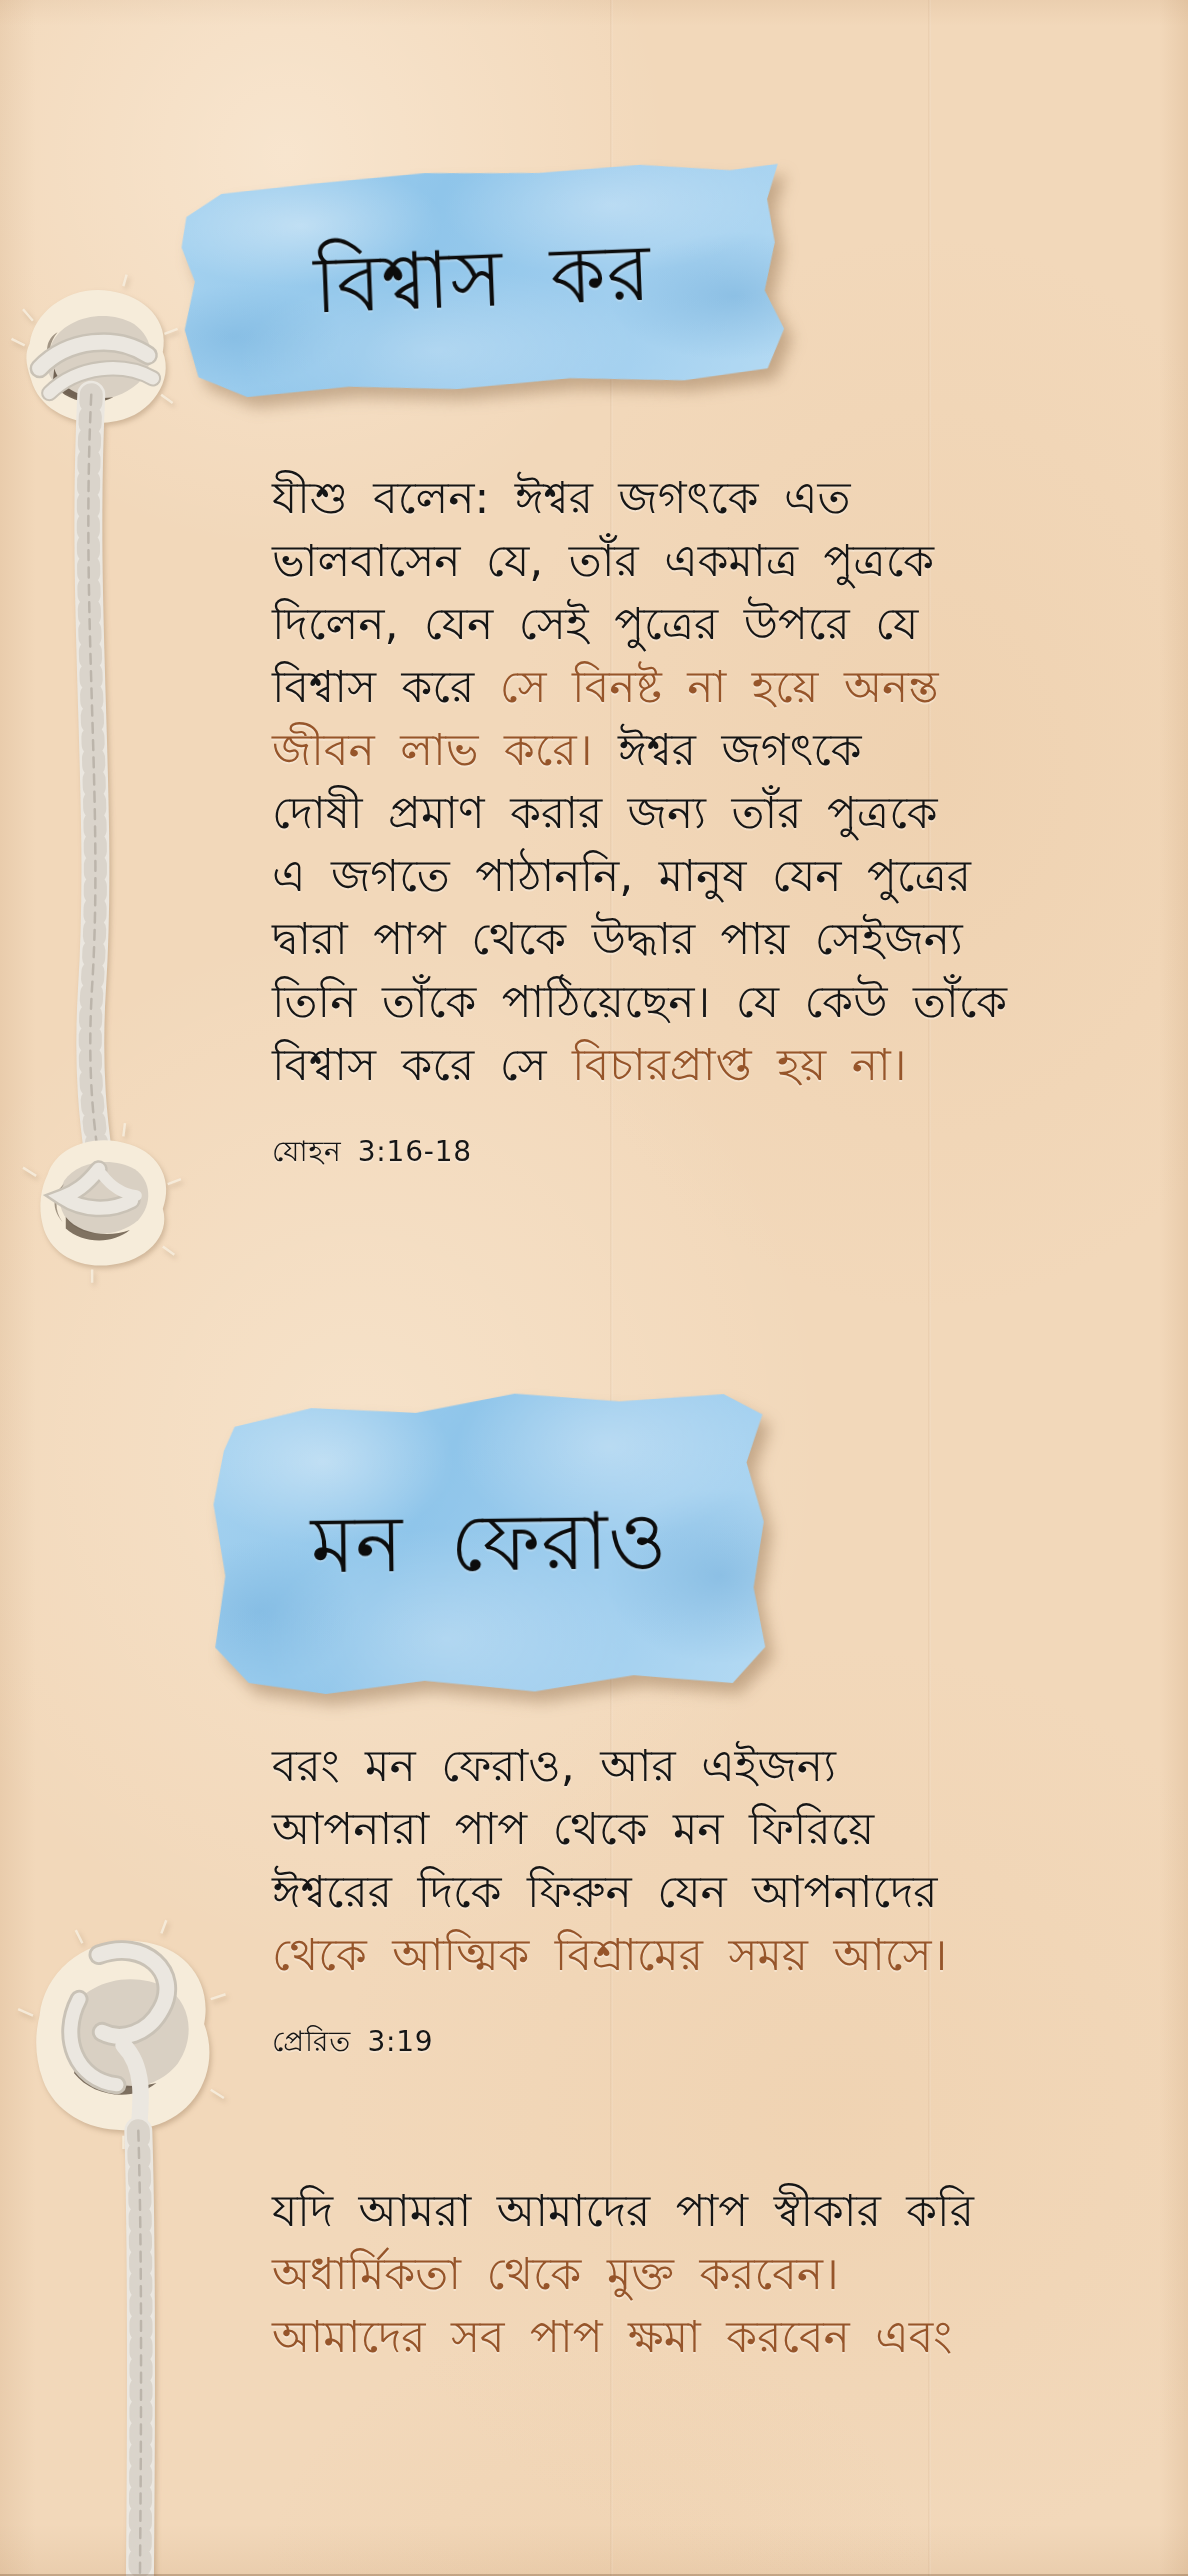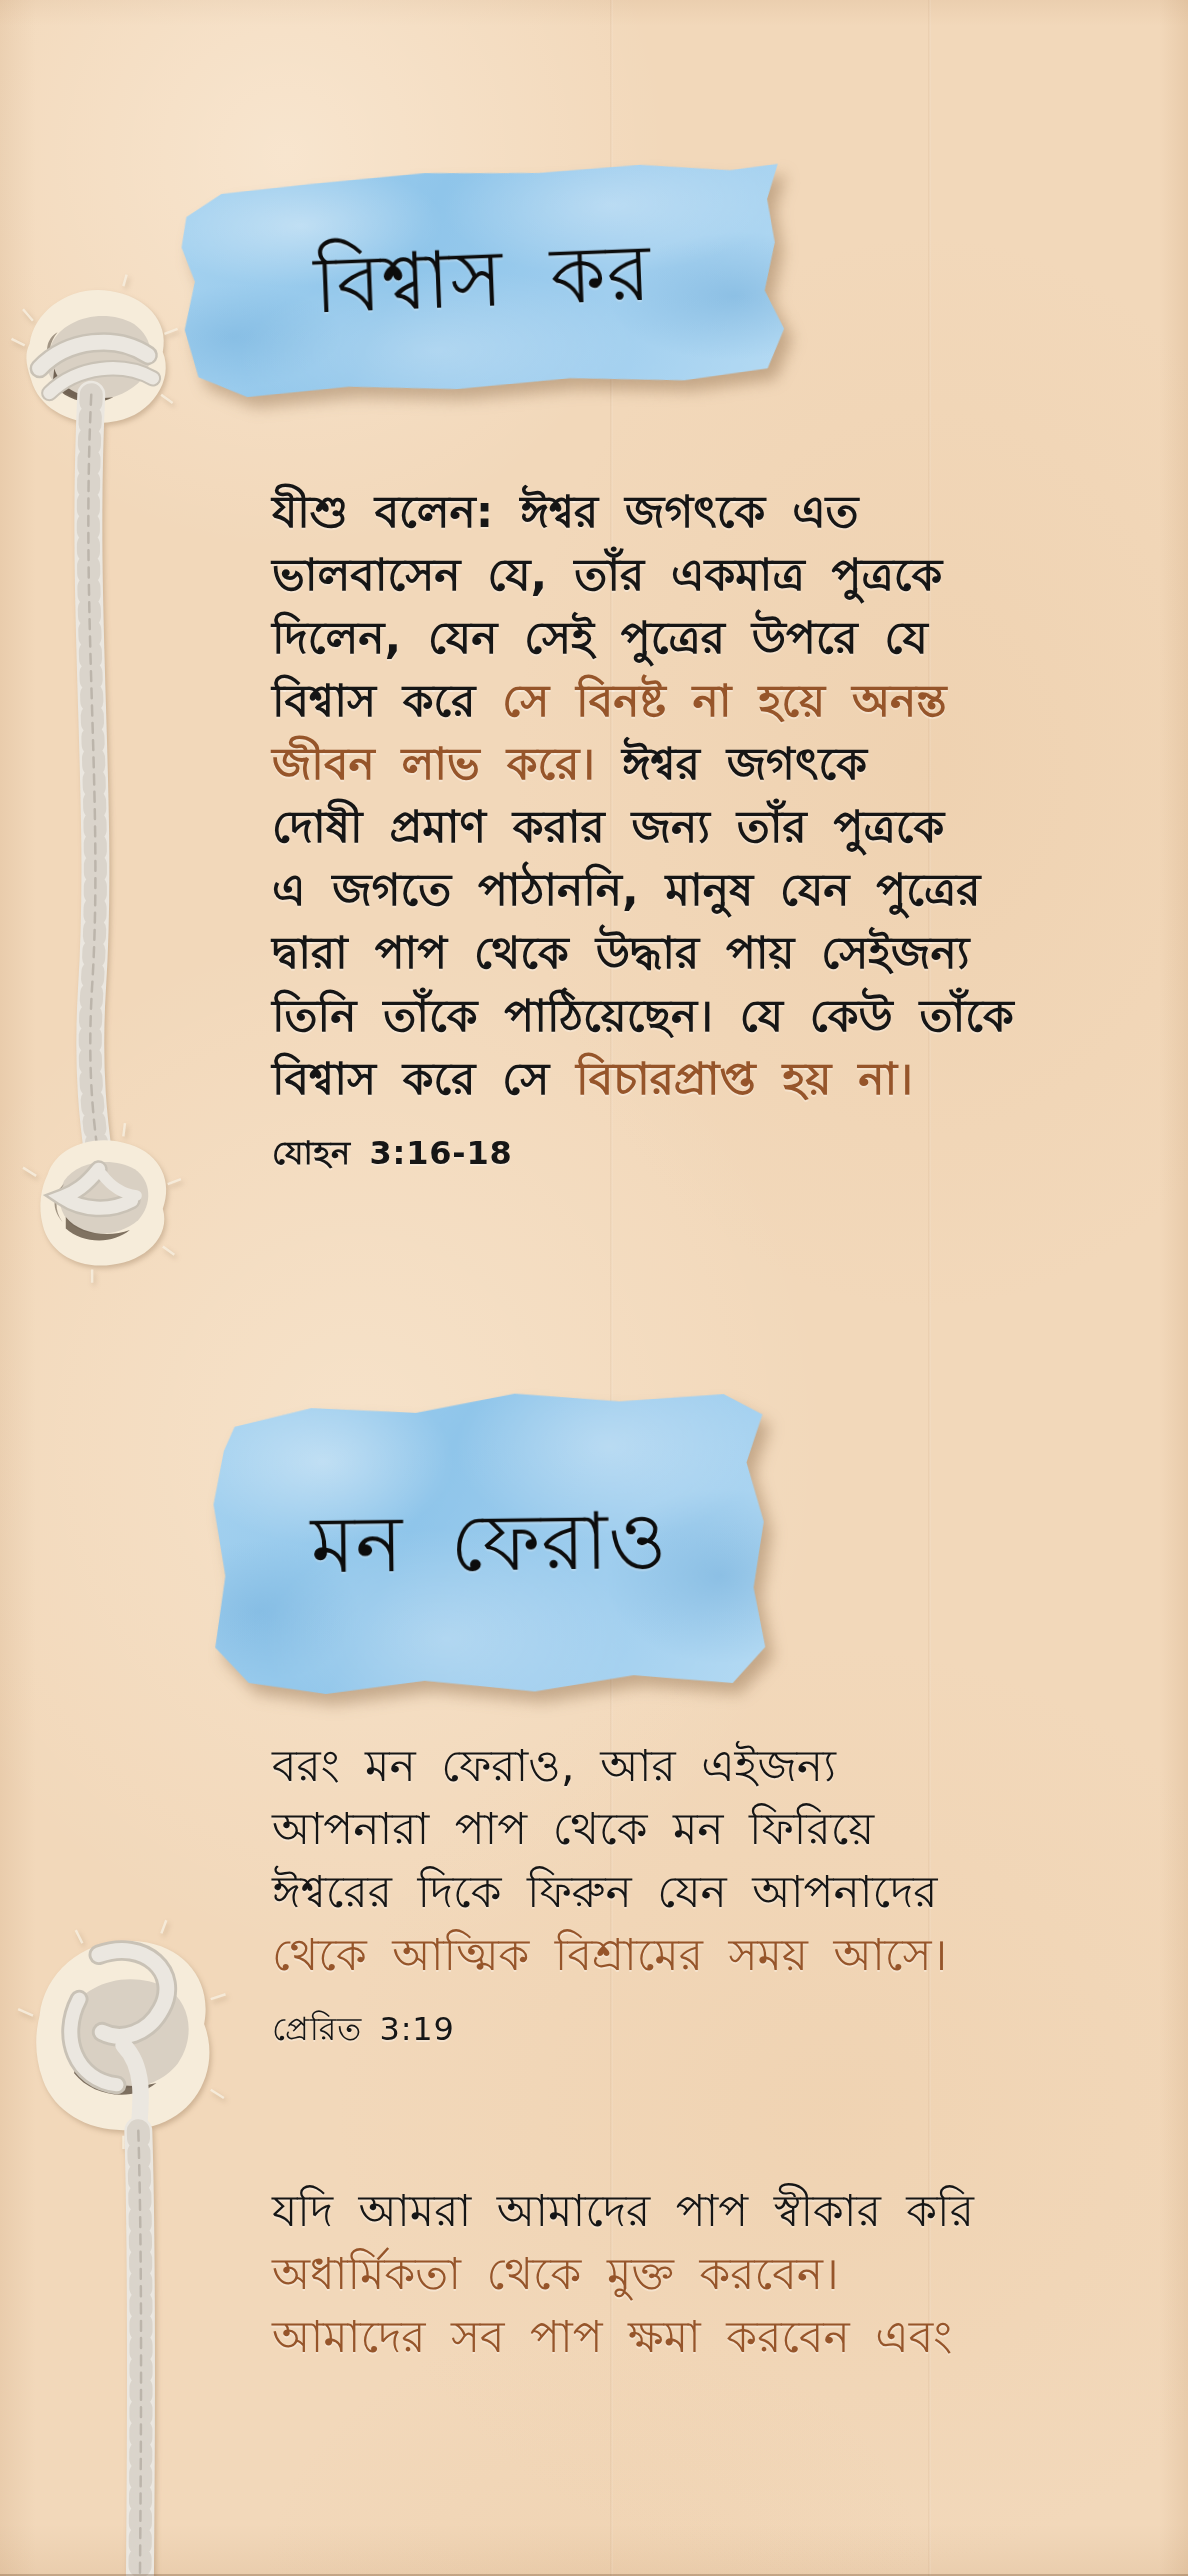--- a/index.html
+++ b/index.html
@@ -47,22 +47,22 @@
     text-shadow:0 1.6px 1.6px rgba(255,255,255,.25);
   }
 
   
   .verse{position:absolute;left:272px;width:856px;
     color:var(--ink,#161616);
     font-size:44px;line-height:63px;word-spacing:11.5px;
     text-shadow:0 1.6px 0.8px rgba(255,255,255,.35);}
   .verse-line{white-space:nowrap;}
   .verse .accent{color:var(--accent,#96552a);margin-top:43px;}
-  .verse-ref{margin-top:19px;font-size:32px;line-height:48px;letter-spacing:0.8px;word-spacing:6.6px;}
-  .verse-1{top:480px;font-weight:bold;}
+  .verse-ref{margin-top:32px;font-size:28px;line-height:48px;letter-spacing:0.8px;word-spacing:6.6px;}
+  .verse-1{top:466px;}
   .verse-2{top:1734px;}
   .verse-3{top:2179px;}
 
   
   .string{position:absolute;filter:drop-shadow(2.5px 3.3px 2.5px rgba(104,72,40,.25));}
   .string-1{left:0;top:263px;}
   .string-2{left:0;top:1884px;}
 </style>
 </head>
 <body>

